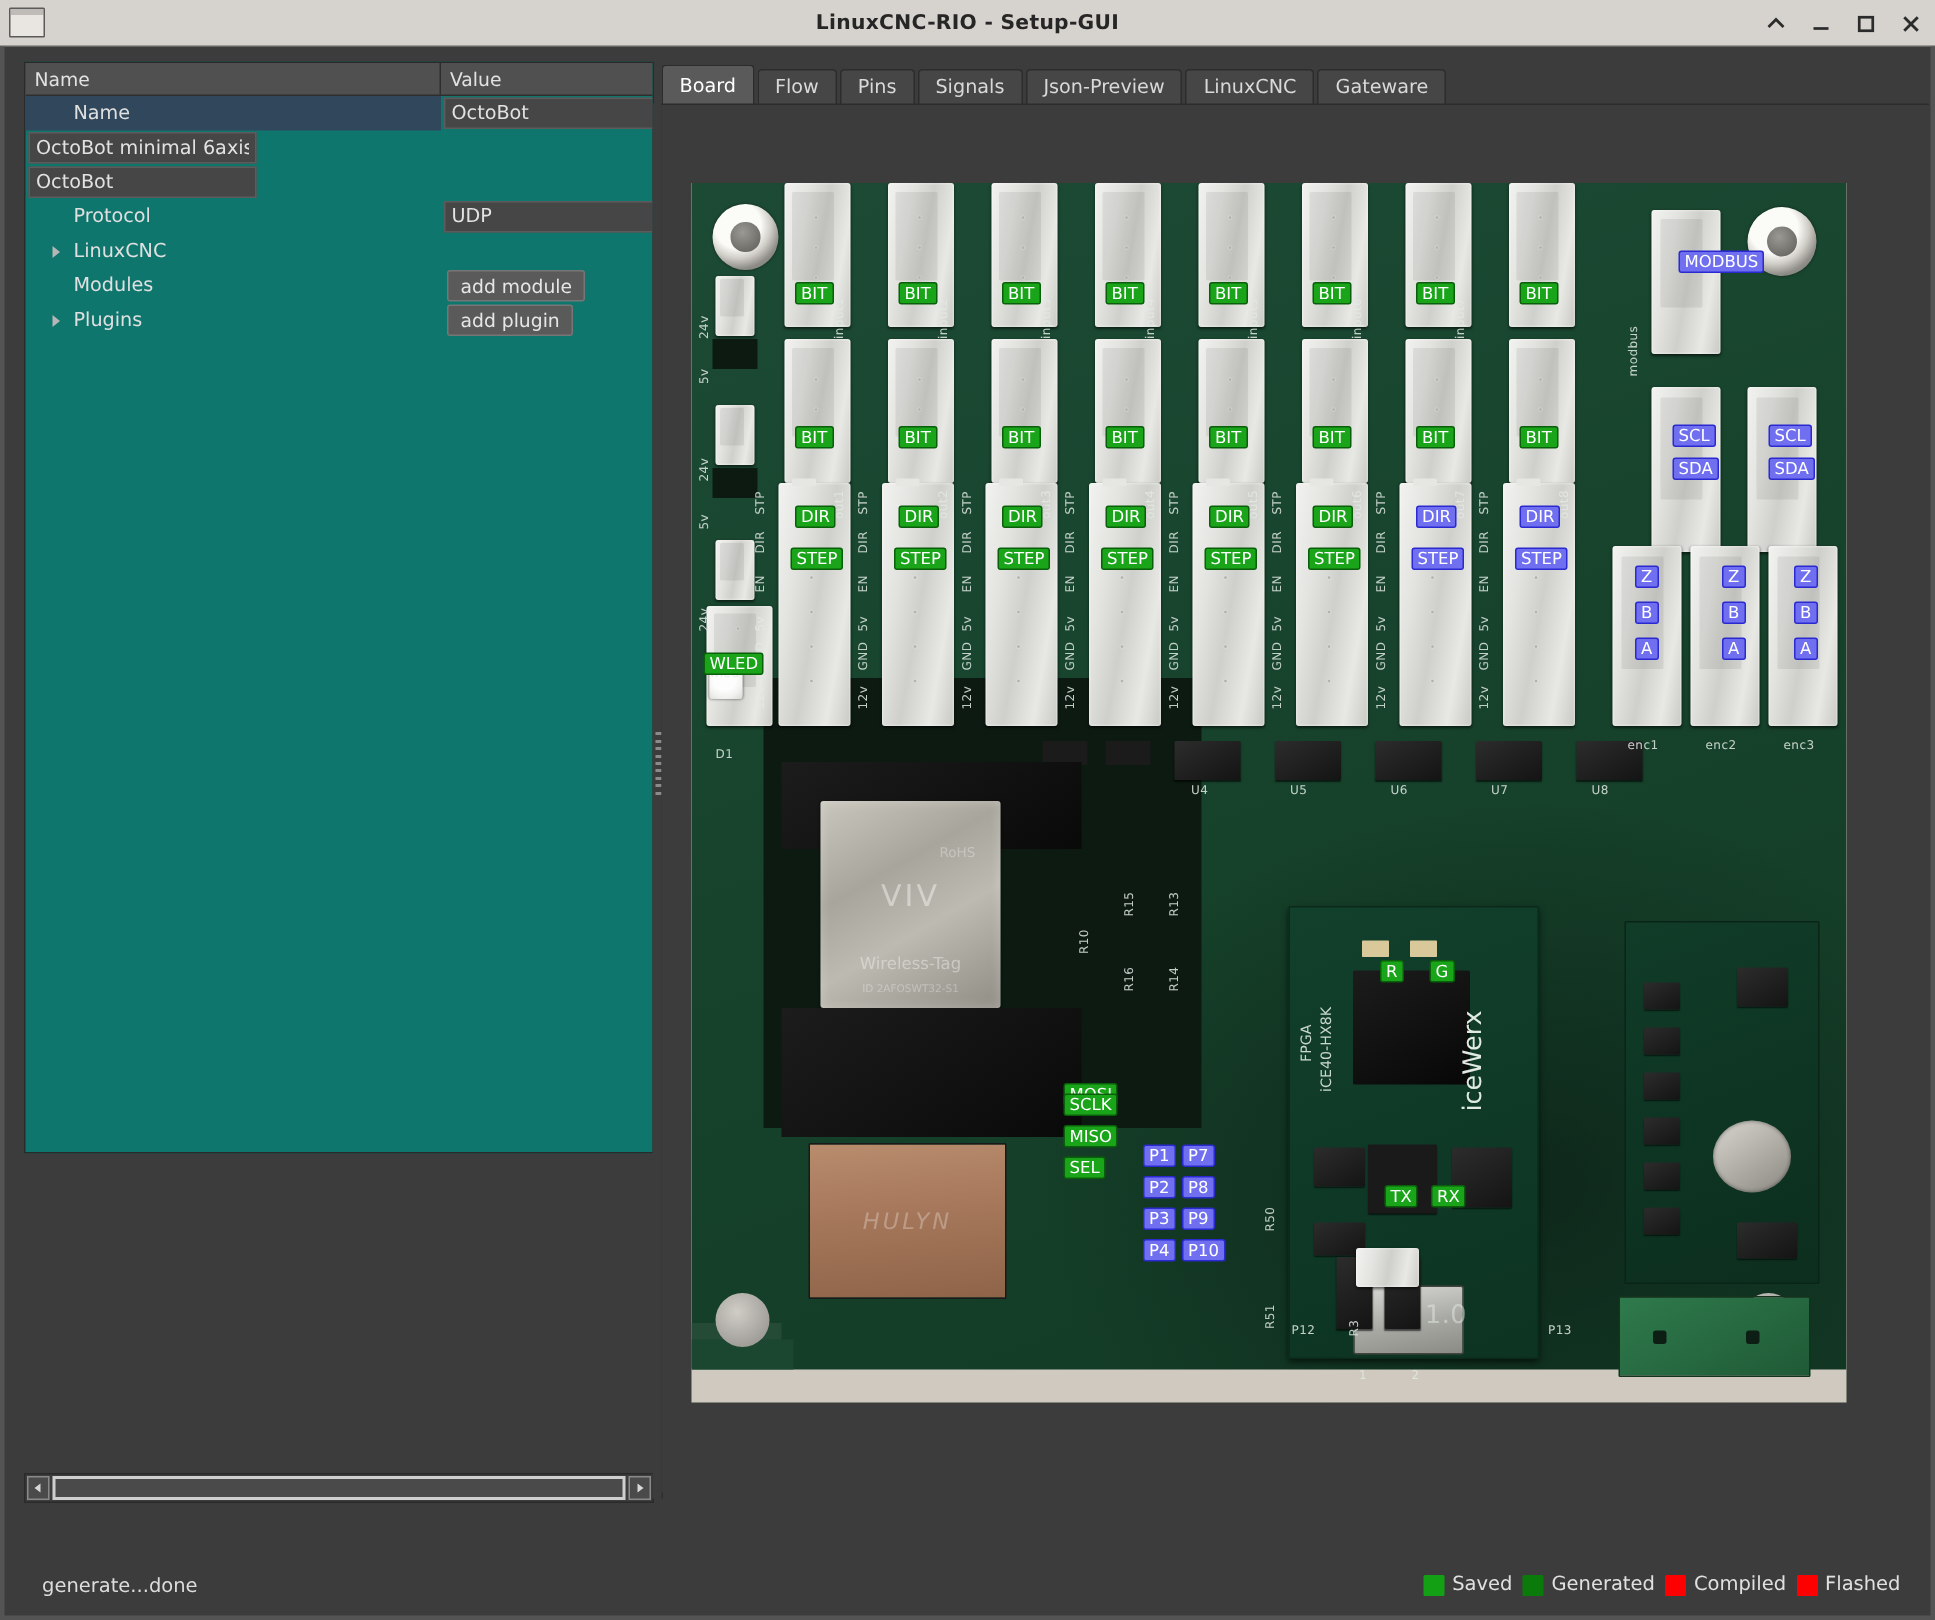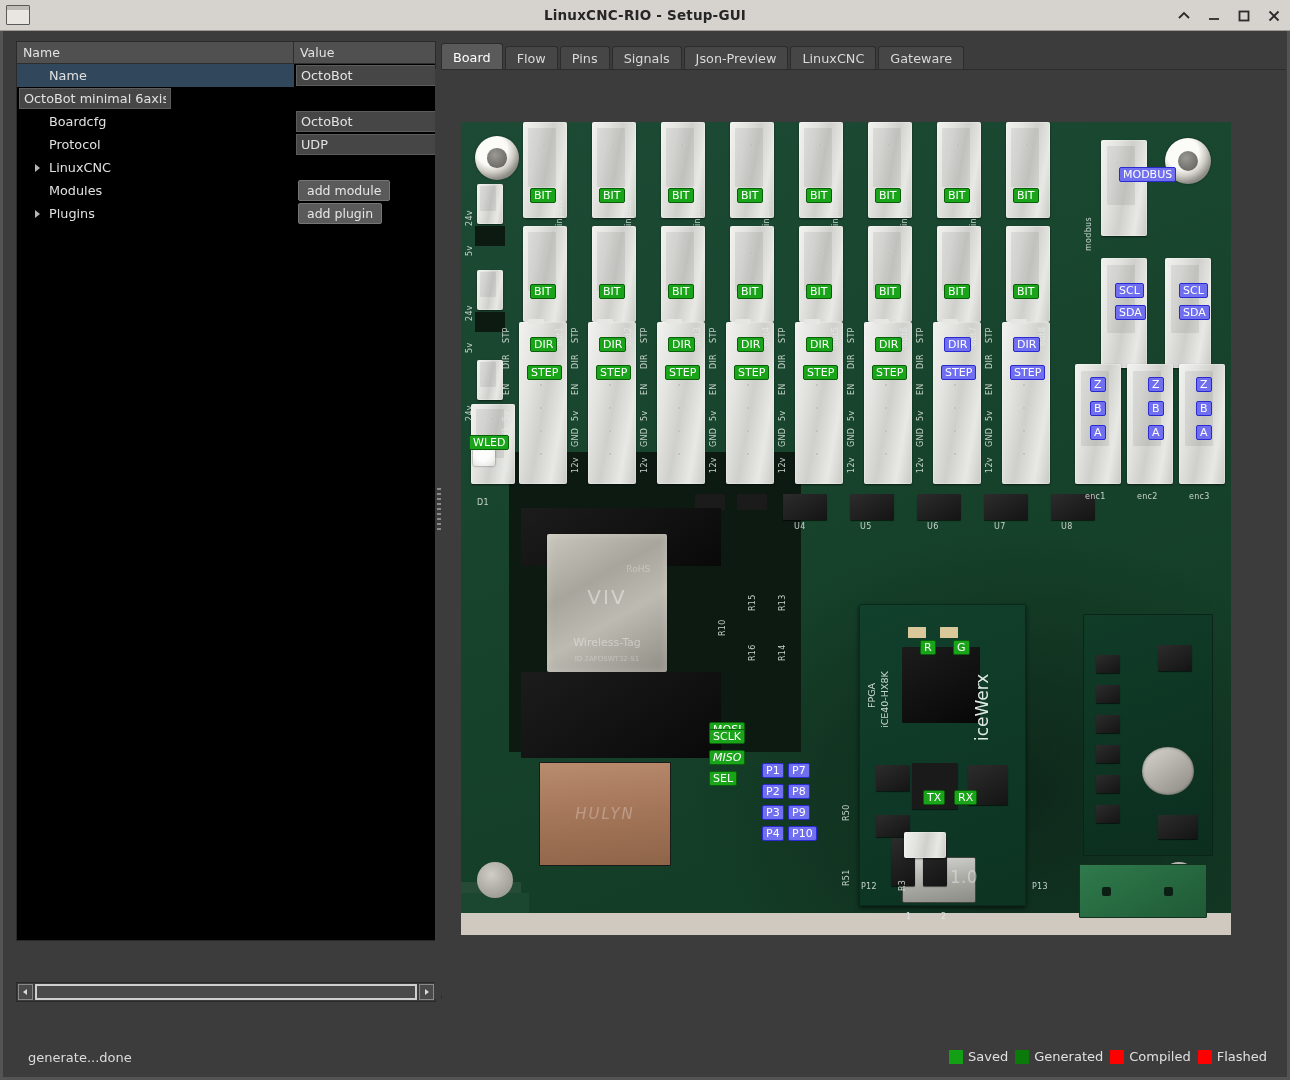--- a/index.html
+++ b/index.html
@@ -37,22 +37,22 @@
     position:absolute;left:0;top:31px;width:1290px;height:1049px;
     background:#3c3c3c;box-sizing:border-box;
     border-left:3px solid #545454;border-right:3px solid #545454;border-bottom:3px solid #545454;
   }
 
   
   .left-pane{
     position:absolute;left:8px;top:7px;width:425px;height:960px;
   }
   .tree{
-    position:absolute;left:5px;top:3px;width:420px;height:900px;
-    background:#000000;border:1px solid #2a2a2a;box-sizing:border-box;overflow:hidden;
+    position:absolute;left:5px;top:3px;width:420px;height:728px;
+    background:#0f766e;border:1px solid #2a2a2a;box-sizing:border-box;overflow:hidden;
   }
   .tree-head{
     display:flex;height:21px;background:#505050;border-bottom:1px solid #2e2e2e;
   }
   .tree-head .th{
     line-height:21px;padding-left:6px;color:#e2e2e2;font-size:12.5px;
     box-sizing:border-box;
   }
   .th-name{width:277px;border-right:1px solid #2e2e2e;}
   .th-value{flex:1;}
@@ -307,21 +307,20 @@
               <div class="tval">
                 <input type="text" value="OctoBot" style="">
               </div>
             </div>
             <div class="trow">
               <div class="tval">
                 <input type="text" value="OctoBot minimal 6axis configuration" style="">
               </div>
             </div>
             <div class="trow">
-              <div class="tname"><span>Boardcfg</span></div>
               <div class="tval">
                 <input type="text" value="OctoBot" style="">
               </div>
             </div>
             <div class="trow">
               <div class="tname"><span>Protocol</span></div>
               <div class="tval">
                 <input type="text" value="UDP" style="">
               </div>
             </div>
@@ -765,21 +764,21 @@
                 <div class="lbl blue" style="left: 629px; top: 303px;">A</div>
                 <div class="lbl blue" style="left: 687px; top: 255px;">Z</div>
                 <div class="lbl blue" style="left: 687px; top: 279px;">B</div>
                 <div class="lbl blue" style="left: 687px; top: 303px;">A</div>
                 <div class="lbl blue" style="left: 735px; top: 255px;">Z</div>
                 <div class="lbl blue" style="left: 735px; top: 279px;">B</div>
                 <div class="lbl blue" style="left: 735px; top: 303px;">A</div>
                 <div class="lbl green" style="left: 8px; top: 313px;">WLED</div>
                 <div class="lbl green" style="left: 248px; top: 600px;">MOSI</div>
                 <div class="lbl green" style="left: 248px; top: 607px;">SCLK</div>
-                <div class="lbl green" style="left: 248px; top: 628px; font-style: italic;">MISO</div>
+                <div class="lbl green" style="left: 248px; top: 628px;">MISO</div>
                 <div class="lbl green" style="left: 248px; top: 649px;">SEL</div>
                 <div class="lbl blue" style="left: 301px; top: 641px;">P1</div>
                 <div class="lbl blue" style="left: 327px; top: 641px;">P7</div>
                 <div class="lbl blue" style="left: 301px; top: 662px; text-align: center;">P2</div>
                 <div class="lbl blue" style="left: 327px; top: 662px;">P8</div>
                 <div class="lbl blue" style="left: 301px; top: 683px;">P3</div>
                 <div class="lbl blue" style="left: 327px; top: 683px;">P9</div>
                 <div class="lbl blue" style="left: 301px; top: 704px;">P4</div>
                 <div class="lbl blue" style="left: 327px; top: 704px;">P10</div>
                 <div class="lbl green" style="left: 459px; top: 518px;">R</div>

